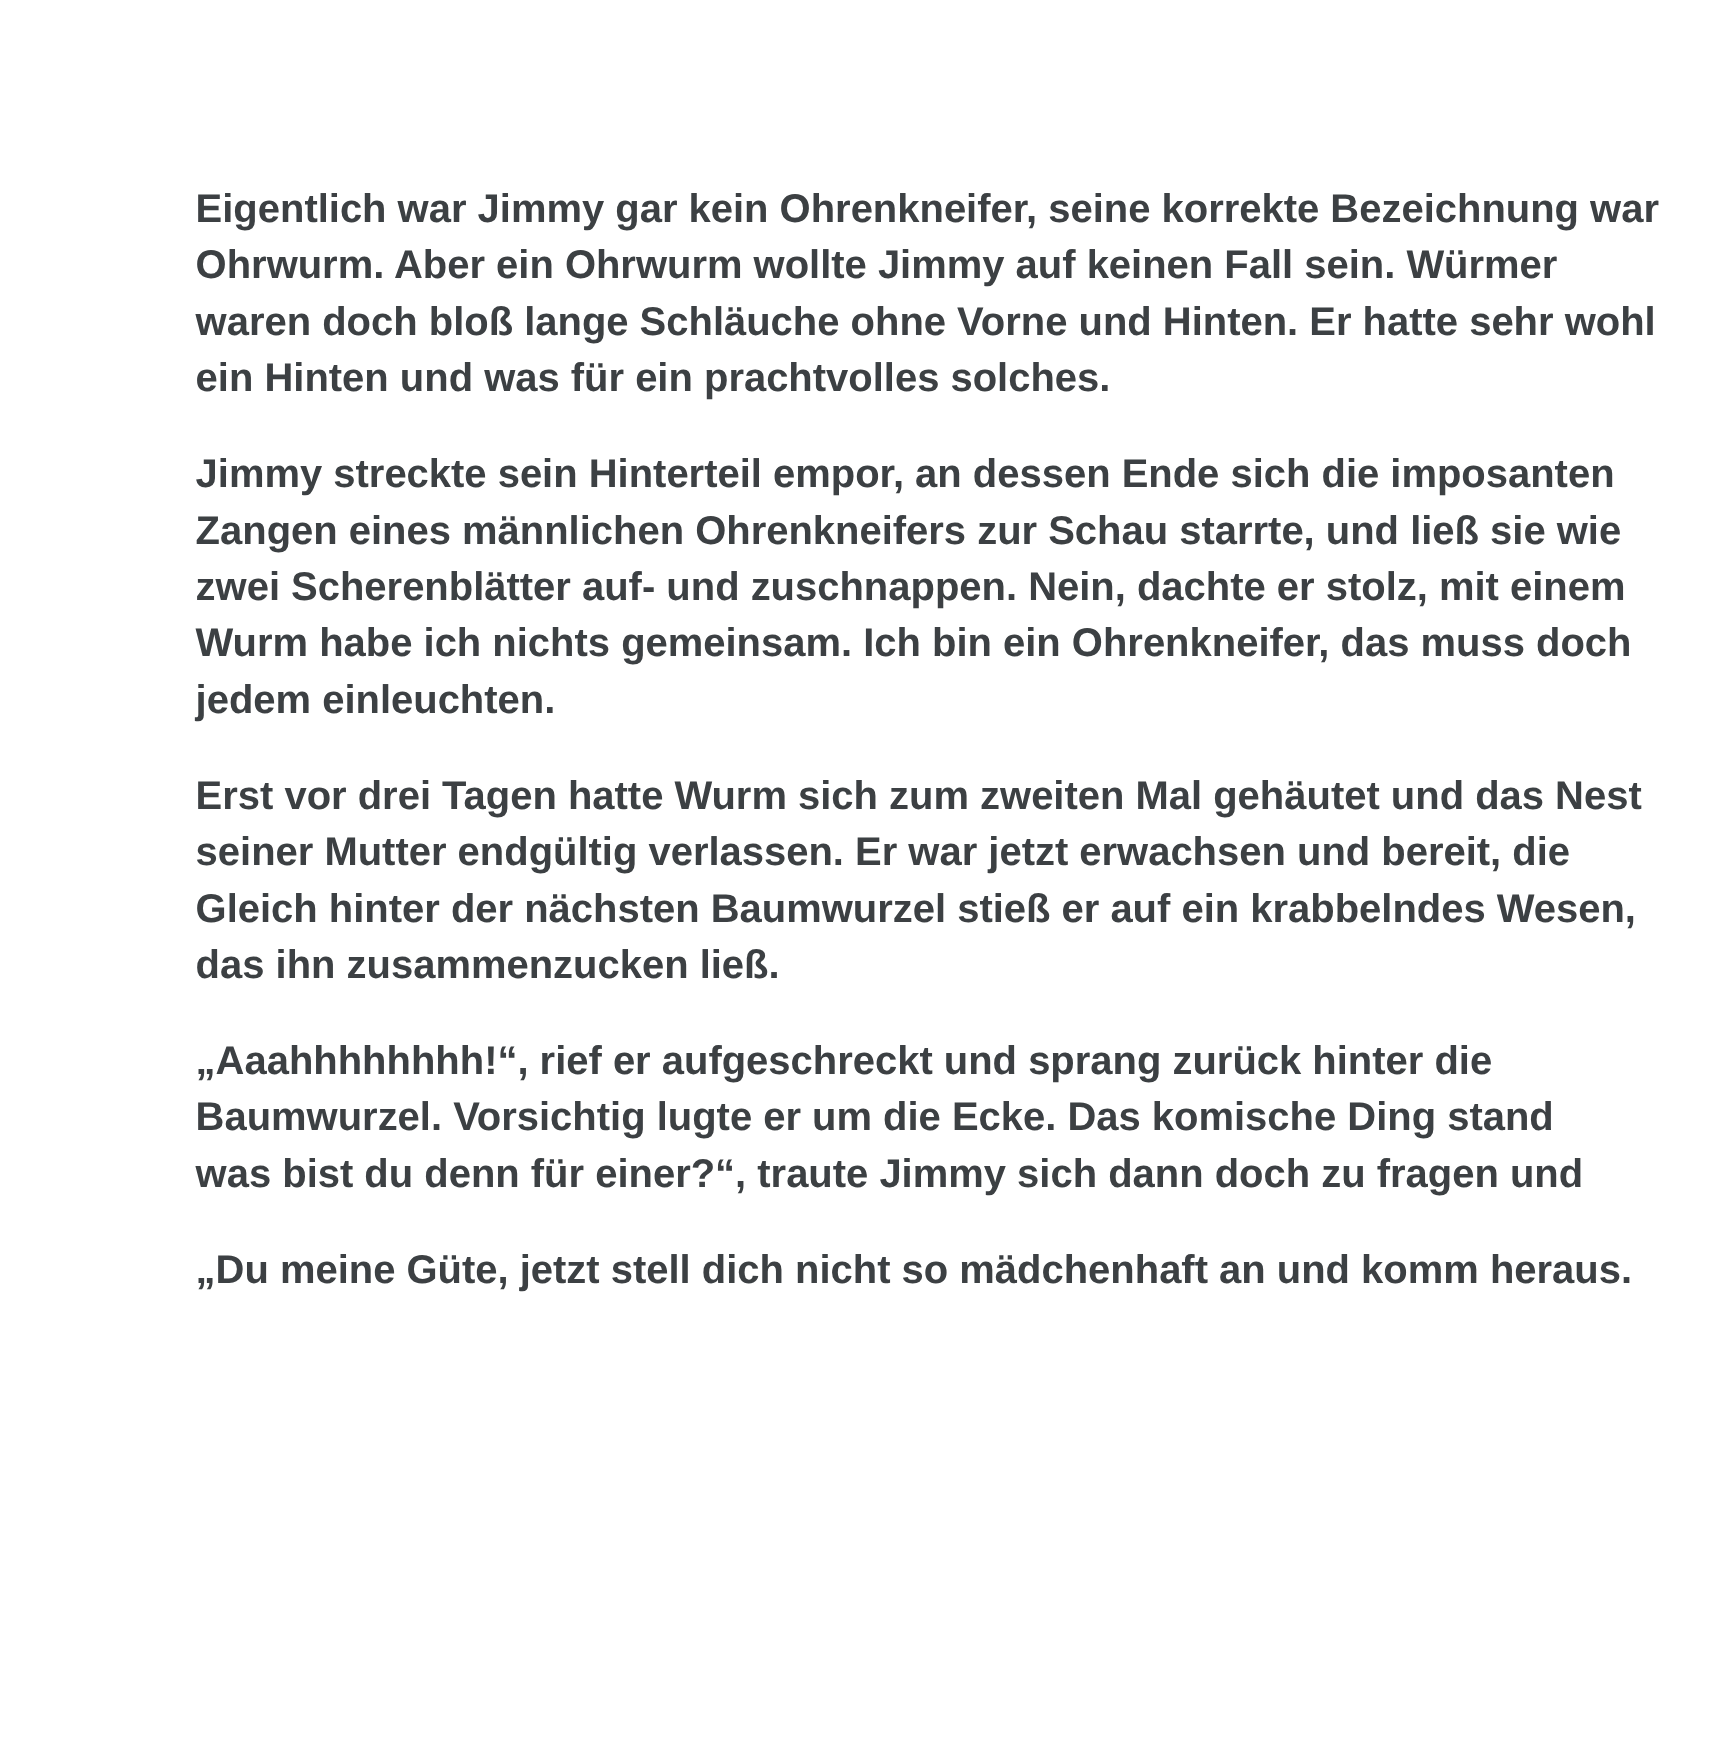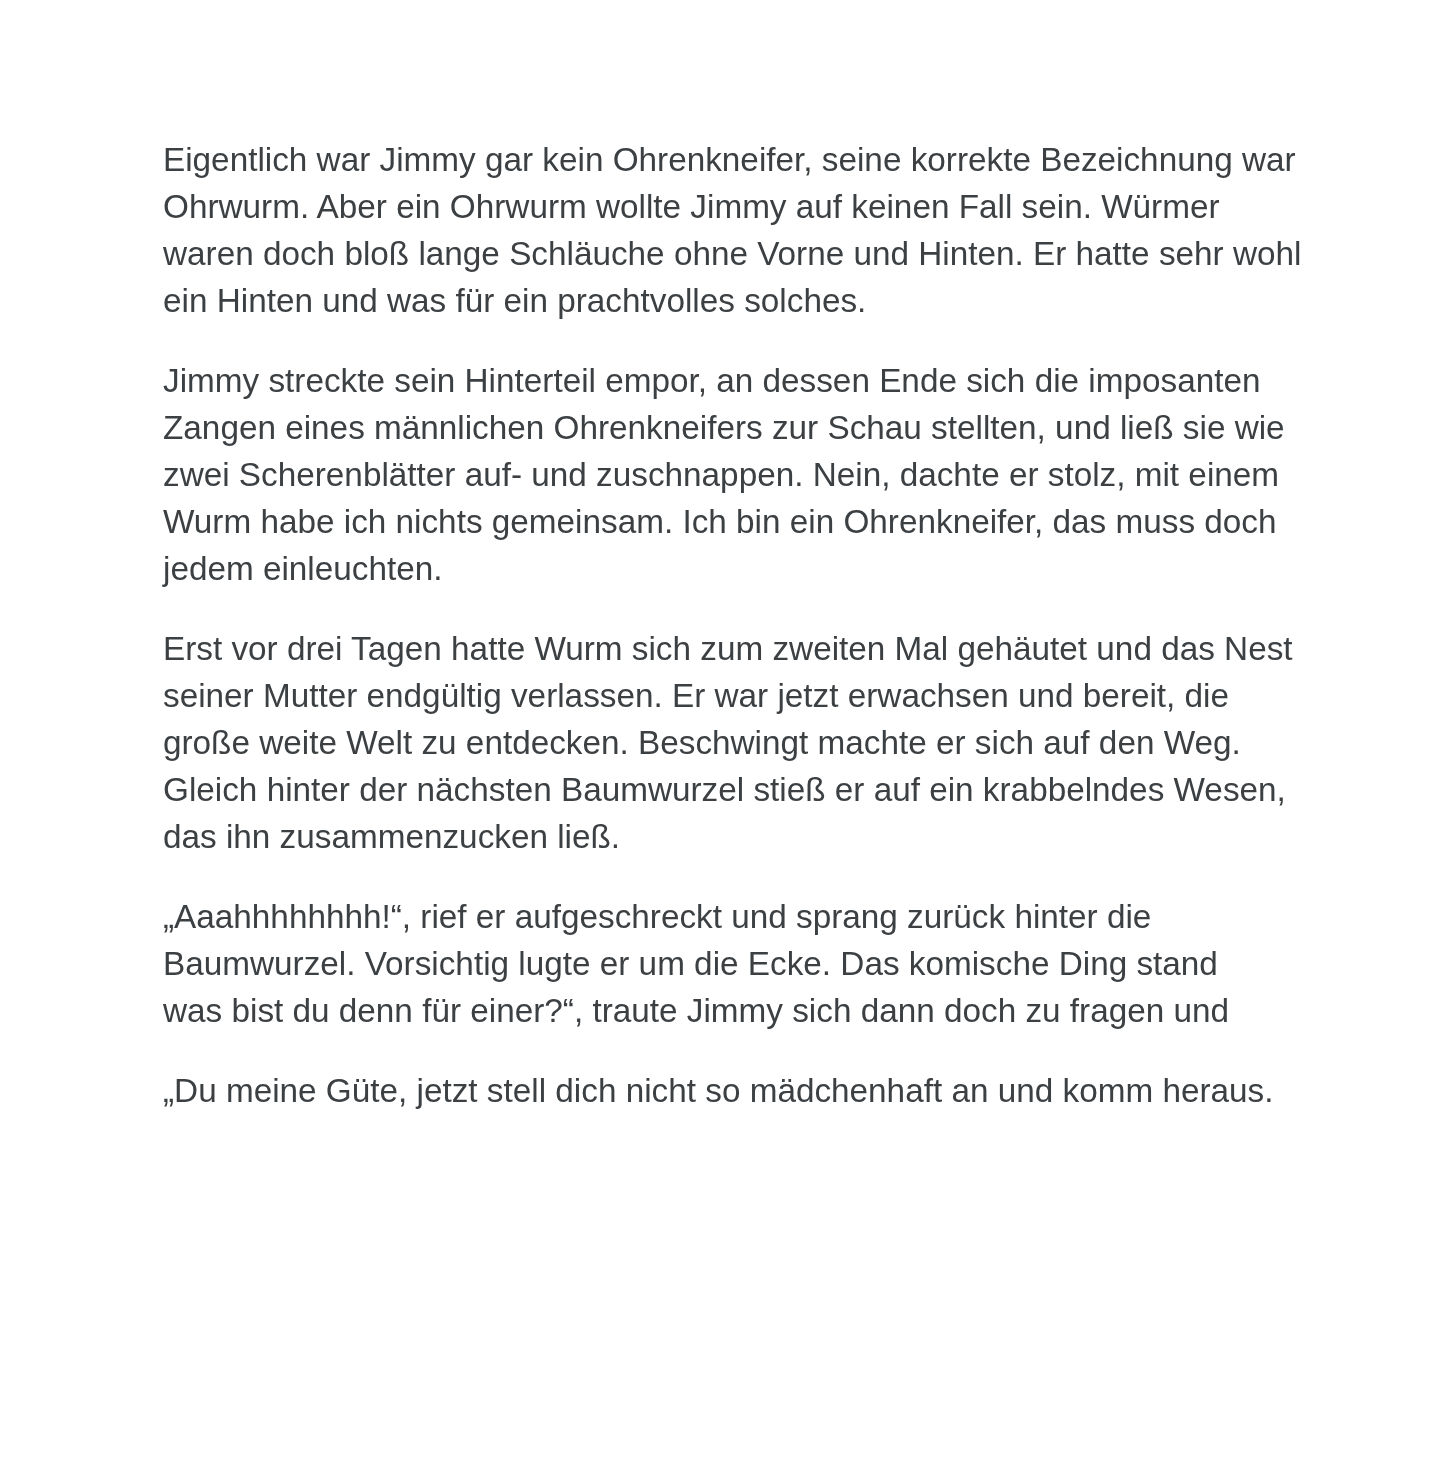--- a/index.html
+++ b/index.html
@@ -12,22 +12,23 @@
     width: 1445px;
     height: 1466px;
     background: #ffffff;
     overflow: hidden;
     font-family: "Liberation Sans", "DejaVu Sans", sans-serif;
     color: #3c4043;
   }
   .story {
     position: absolute;
     left: 163px;
-    top: 136px;
+    top: 151px;
     width: 1170px;
+    font-weight: bold;
   }
   .story p {
     margin: 0 0 33px 0;
     padding: 0;
   }
   .line {
     display: block;
     height: 47px;
     line-height: 47px;
     font-size: 33.3px;
@@ -43,30 +44,29 @@
 
     <p>
       <span class="line">Eigentlich war Jimmy gar kein Ohrenkneifer, seine korrekte Bezeichnung war</span>
       <span class="line">Ohrwurm. Aber ein Ohrwurm wollte Jimmy auf keinen Fall sein. Würmer</span>
       <span class="line">waren doch bloß lange Schläuche ohne Vorne und Hinten. Er hatte sehr wohl</span>
       <span class="line">ein Hinten und was für ein prachtvolles solches.</span>
     </p>
 
     <p>
       <span class="line">Jimmy streckte sein Hinterteil empor, an dessen Ende sich die imposanten</span>
-      <span class="line">Zangen eines männlichen Ohrenkneifers zur Schau stellten, und ließ sie wie</span>
+      <span class="line">Zangen eines männlichen Ohrenkneifers zur Schau starrte, und ließ sie wie</span>
       <span class="line">zwei Scherenblätter auf- und zuschnappen. Nein, dachte er stolz, mit einem</span>
       <span class="line">Wurm habe ich nichts gemeinsam. Ich bin ein Ohrenkneifer, das muss doch</span>
       <span class="line">jedem einleuchten.</span>
     </p>
 
     <p>
       <span class="line">Erst vor drei Tagen hatte Wurm sich zum zweiten Mal gehäutet und das Nest</span>
       <span class="line">seiner Mutter endgültig verlassen. Er war jetzt erwachsen und bereit, die</span>
-      <span class="line">große weite Welt zu entdecken. Beschwingt machte er sich auf den Weg.</span>
       <span class="line">Gleich hinter der nächsten Baumwurzel stieß er auf ein krabbelndes Wesen,</span>
       <span class="line">das ihn zusammenzucken ließ.</span>
     </p>
 
     <p>
       <span class="line">„Aaahhhhhhhh!“, rief er aufgeschreckt und sprang zurück hinter die</span>
       <span class="line">Baumwurzel. Vorsichtig lugte er um die Ecke. Das komische Ding stand</span>
       <span class="line">was bist du denn für einer?“, traute Jimmy sich dann doch zu fragen und</span>
     </p>
 

